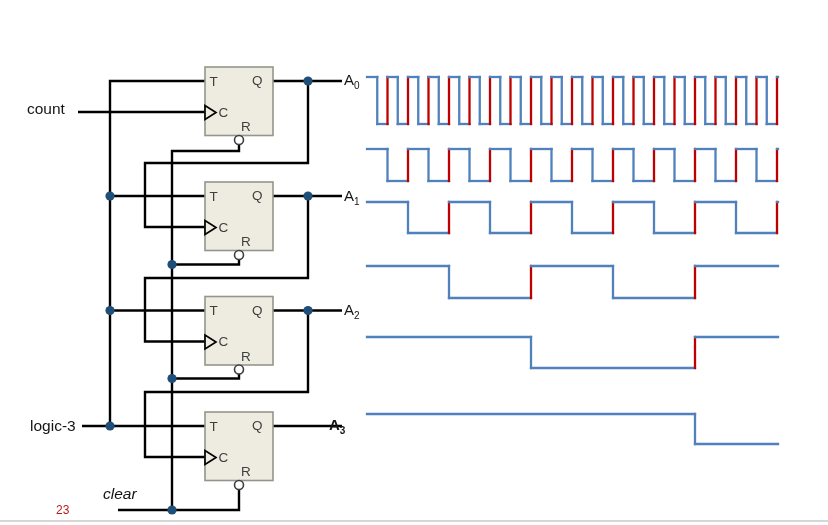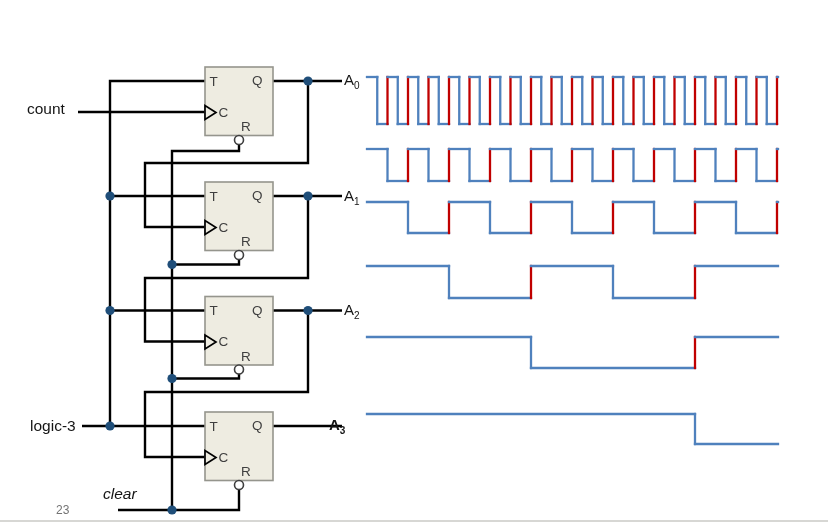--- a/index.html
+++ b/index.html
@@ -16,21 +16,21 @@
   .sig-label{
     position:absolute;font-size:15.5px;color:#141414;
     transform:translateY(-50%);white-space:nowrap;
   }
   .out-label{
     position:absolute;font-size:15px;color:#141414;
     transform:translateY(-50%);white-space:nowrap;text-align:right;
   }
   .out-label .sub{font-size:10px;vertical-align:-4px;}
   .page-num{
-    position:absolute;font-size:12px;color:#737373;
+    position:absolute;font-size:12px;color:#b91c1c;
   }
   .footer-line{
     position:absolute;left:0;right:0;top:520px;height:2px;background:#d7d7d4;
   }
 </style>
 </head>
 <body>
 
 <div class="stage">
 

